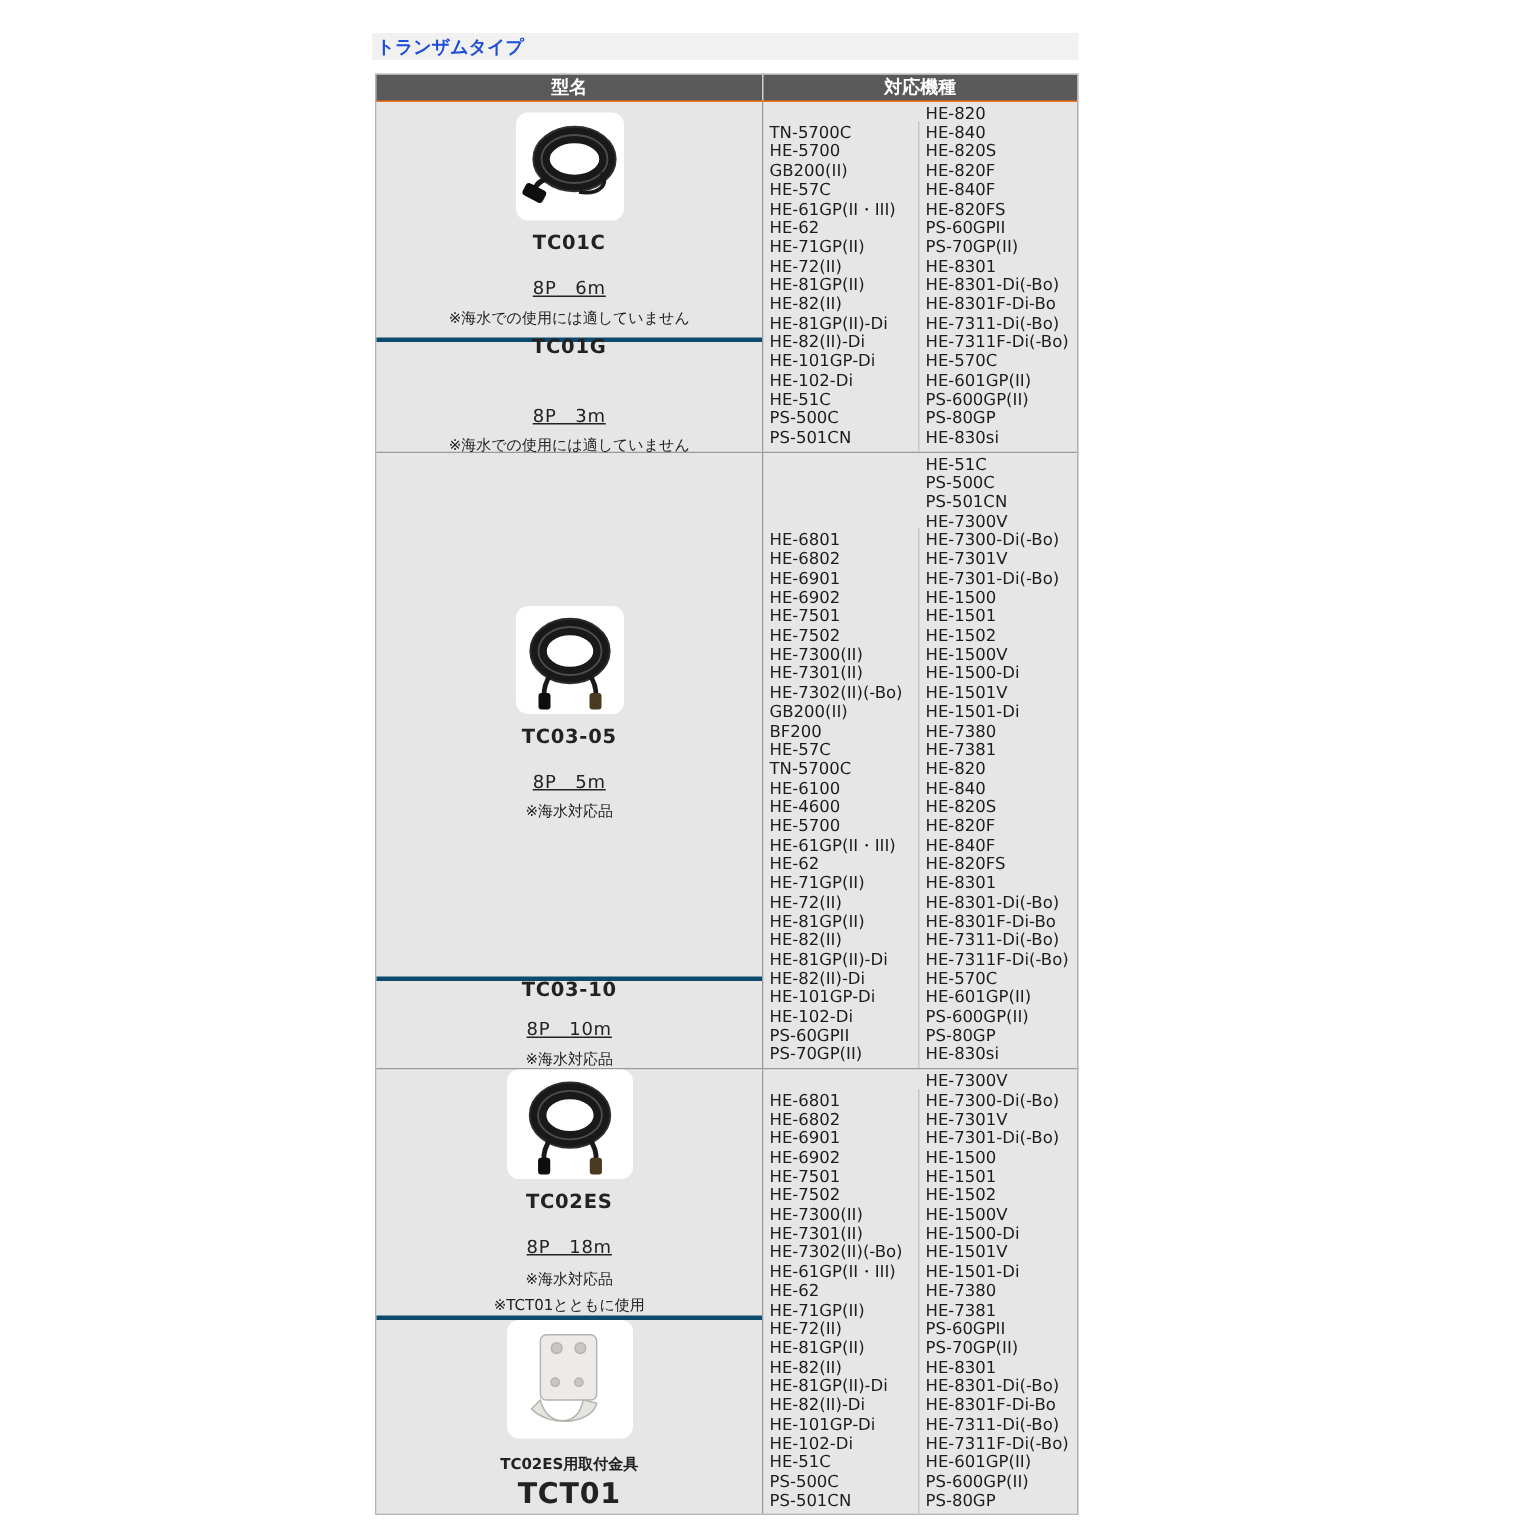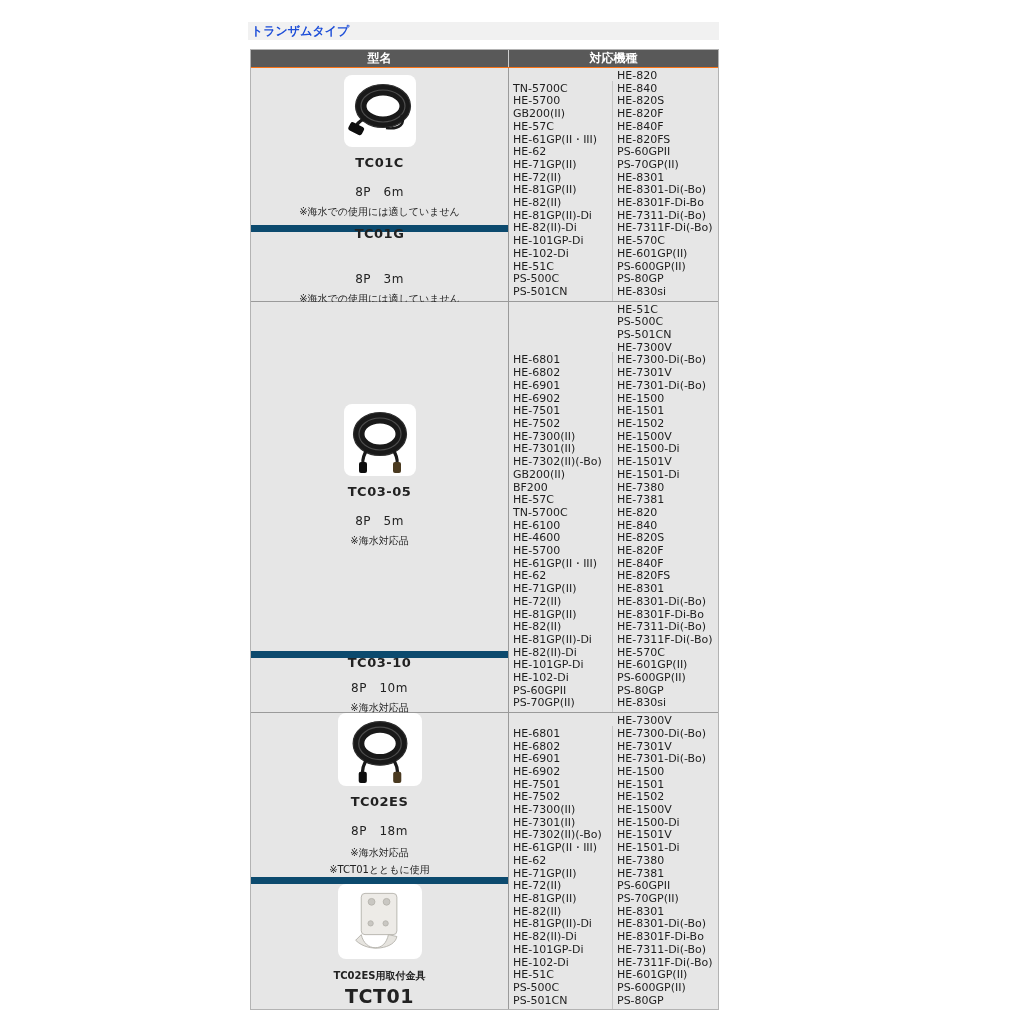--- a/index.html
+++ b/index.html
@@ -21,33 +21,33 @@
   .th{color:#ffffff;font-size:12px;font-weight:bold;text-align:center;line-height:16px;box-sizing:border-box;}
   .th.model{width:258px;border-right:1px solid #cfcfcf;}
   .th.compat{flex:1;}
   .group-row{display:flex;border-top:1px solid #9a9a9a;}
   .group-row:first-child{border-top:none;}
   .model-col{width:258px;border-right:1px solid #9a9a9a;box-sizing:border-box;background:#e6e6e6;}
   .model-cell{
     display:flex;flex-direction:column;align-items:center;justify-content:center;
     box-sizing:border-box;text-align:center;
   }
-  .cell-divider{border-top:7px solid #0c4a6e;text-align:center;}
+  .cell-divider{border-top:3px solid #0c4a6e;text-align:center;}
   .img-box{
     width:72px;height:72px;background:#ffffff;border-radius:8px;
     display:flex;align-items:center;justify-content:center;margin-bottom:6px;overflow:hidden;
   }
   .cell-tc02es .img-box{width:84px;height:78px;}
   .cell-tct01 .img-box{width:84px;height:80px;}
   .model-name{font-size:13px;font-weight:bold;color:#222;margin:2px 0 14px;letter-spacing:0.5px;}
   .cell-tc01g .model-name{margin:0 0 30px;}
   .cell-tc03-10 .model-name{margin:0 0 10px;}
   .cell-tct01 .model-name{margin:2px 0 0;font-size:19px;}
   .model-caption{font-size:10px;font-weight:bold;color:#222;margin-top:4px;}
-  .model-spec{font-size:12px;color:#222;margin-bottom:3px;letter-spacing:0.5px;}
+  .model-spec{font-size:12px;color:#222;margin-bottom:3px;letter-spacing:0.5px;text-decoration:underline;}
   .model-note{font-size:10px;color:#222;margin-top:1px;}
   .cell-tc02es .model-note{margin-top:3px;}
   .compat-col{flex:1;display:flex;align-items:flex-end;background:#e6e6e6;}
   .compat-sub{padding:2px 0 2px 4px;box-sizing:border-box;}
   .compat-sub.left{width:104px;border-right:1px solid #c6c6c6;}
   .compat-sub.right{flex:1;}
   .list-item{font-size:11px;line-height:12.7px;color:#1d1d1d;white-space:nowrap;}
 </style>
 </head>
 <body>

